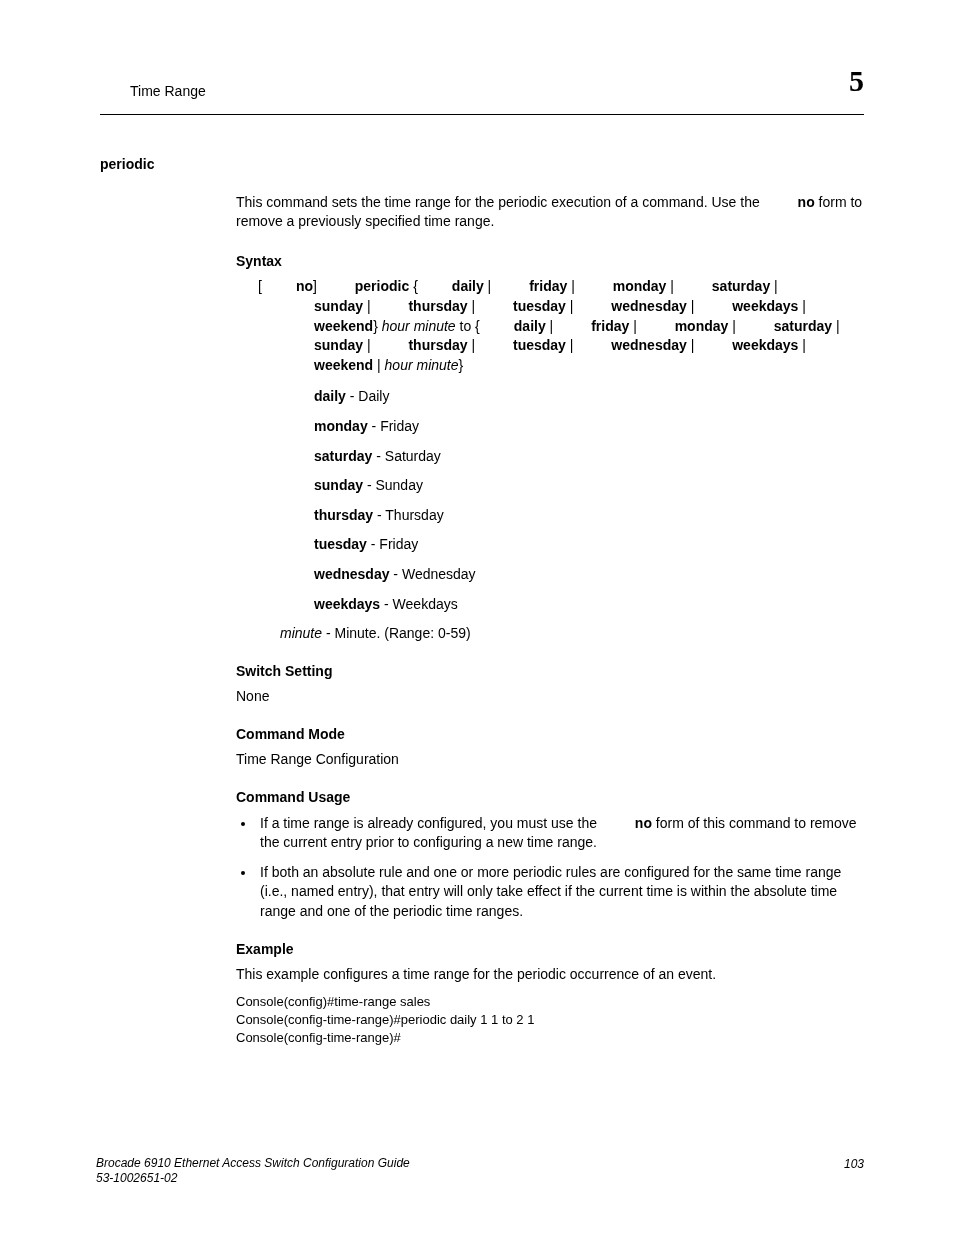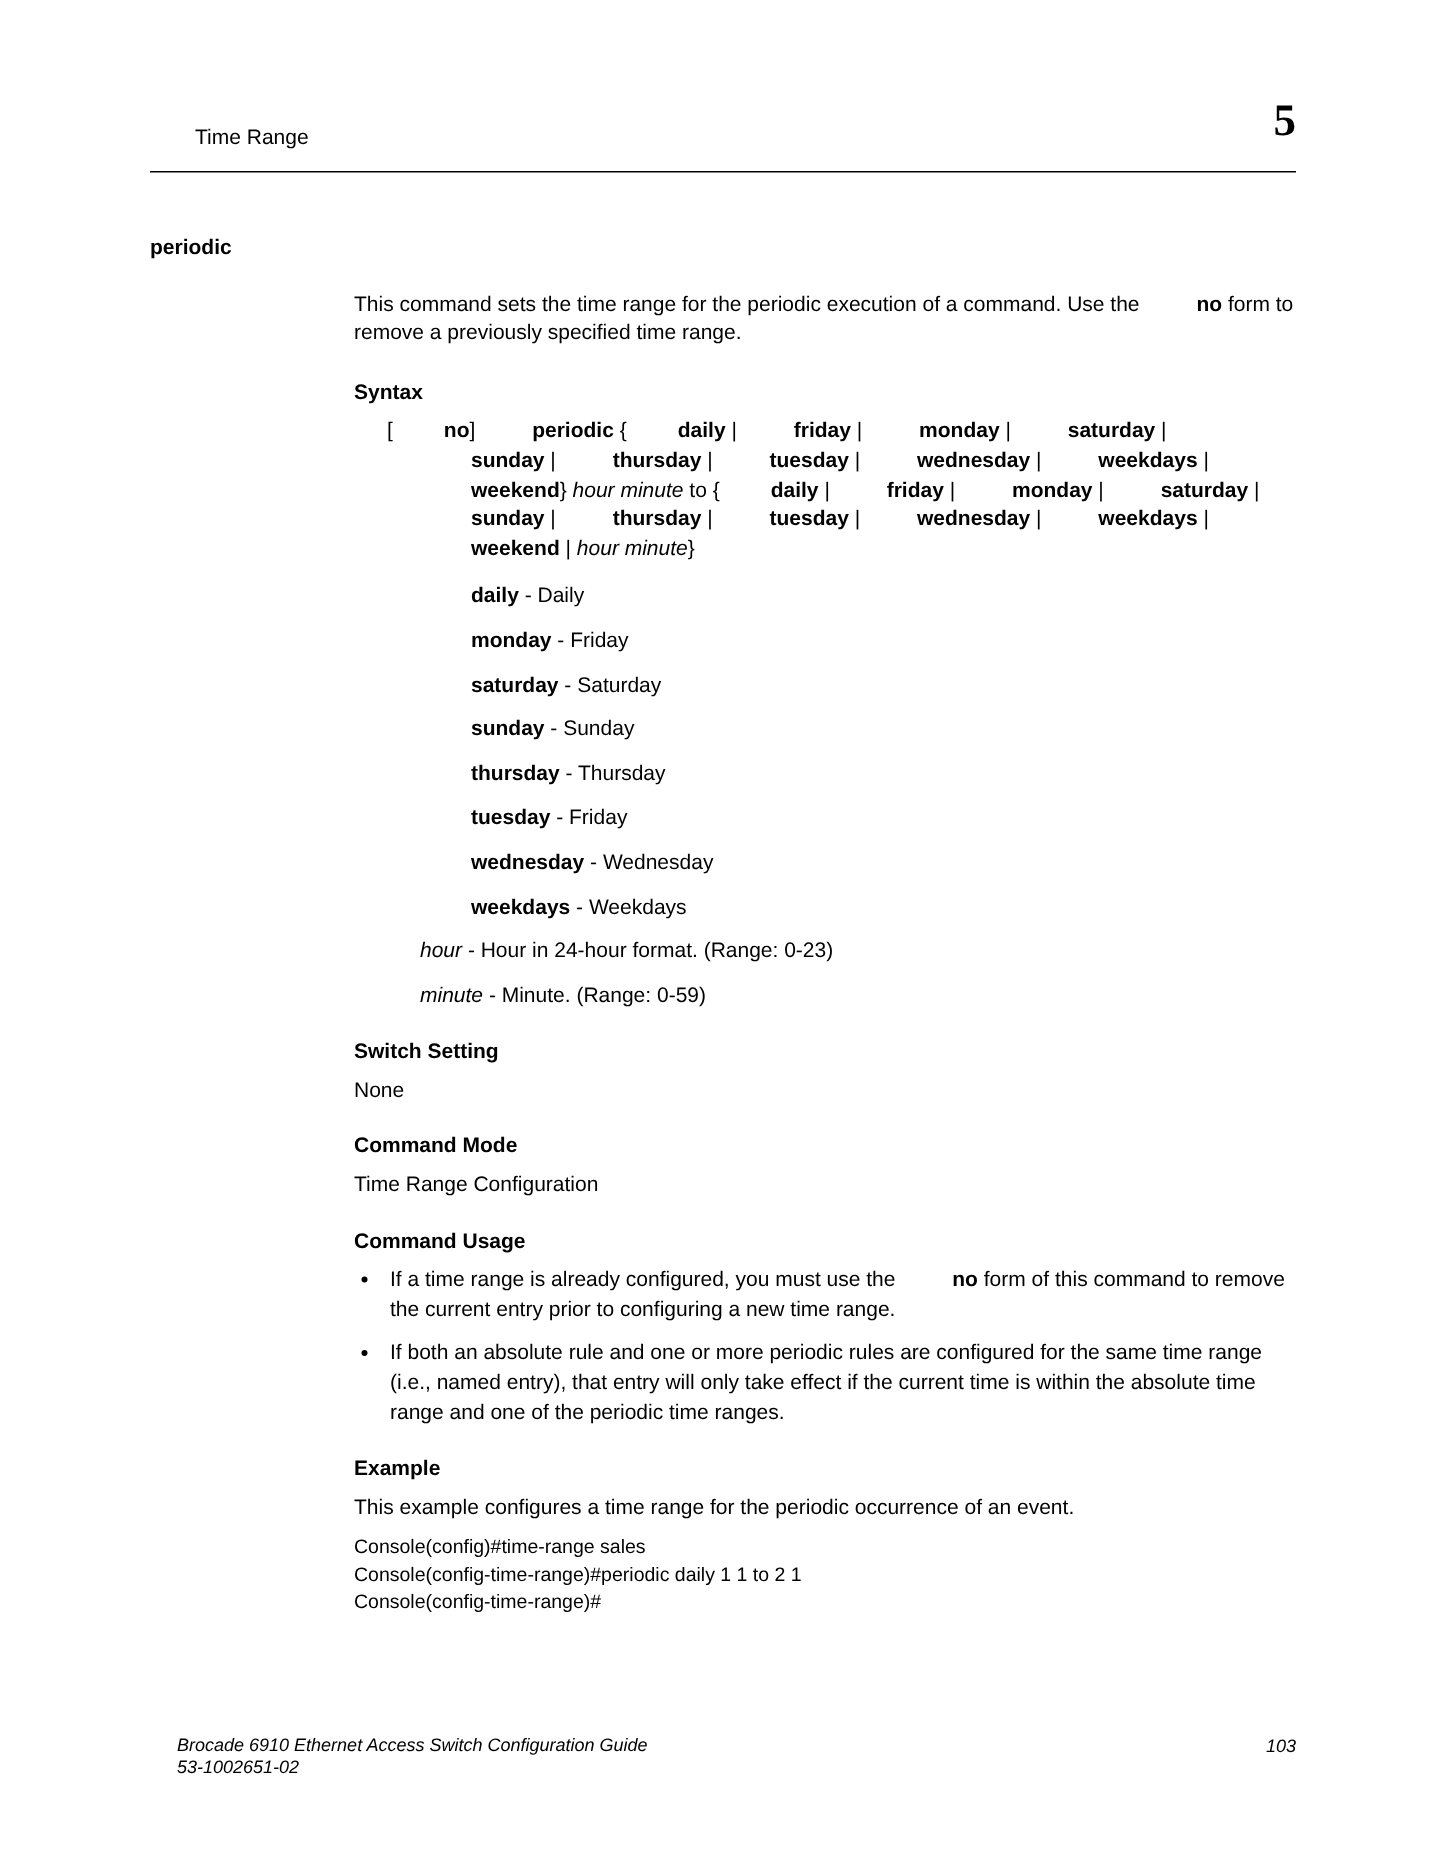--- a/index.html
+++ b/index.html
@@ -77,21 +77,21 @@
   }
   .code {
     font-family: Liberation Sans, sans-serif;
     font-size: 13px;
     white-space: pre;
     margin-top: 8px;
   }
   .footer {
     position: absolute;
     bottom: 48px;
-    left: 118px;
+    left: 96px;
     right: 90px;
     display: flex;
     justify-content: space-between;
     font-style: italic;
     font-size: 12px;
   }
   .footer-left { line-height: 1.3; }
 </style>
 </head>
 <body>
@@ -117,21 +117,20 @@
     </p>
     <div class="param-list" id="param-list">
         <div class="param-item"><span class="b">daily</span><span> - Daily</span></div>
         <div class="param-item"><span class="b">monday</span><span> - Friday</span></div>
         <div class="param-item"><span class="b">saturday</span><span> - Saturday</span></div>
         <div class="param-item"><span class="b">sunday</span><span> - Sunday</span></div>
         <div class="param-item"><span class="b">thursday</span><span> - Thursday</span></div>
         <div class="param-item"><span class="b">tuesday</span><span> - Friday</span></div>
         <div class="param-item"><span class="b">wednesday</span><span> - Wednesday</span></div>
         <div class="param-item"><span class="b">weekdays</span><span> - Weekdays</span></div>
-        <div class="param-item"><span class="i">hour</span><span> - Hour in 24-hour format. (Range: 0-23)</span></div>
         <div class="param-item"><span class="i">minute</span><span> - Minute. (Range: 0-59)</span></div>
       </div>
   </div>
 
   <div class="section-title">Switch Setting</div>
   <p>None</p>
 
   <div class="section-title">Command Mode</div>
   <p>Time Range Configuration</p>
 

